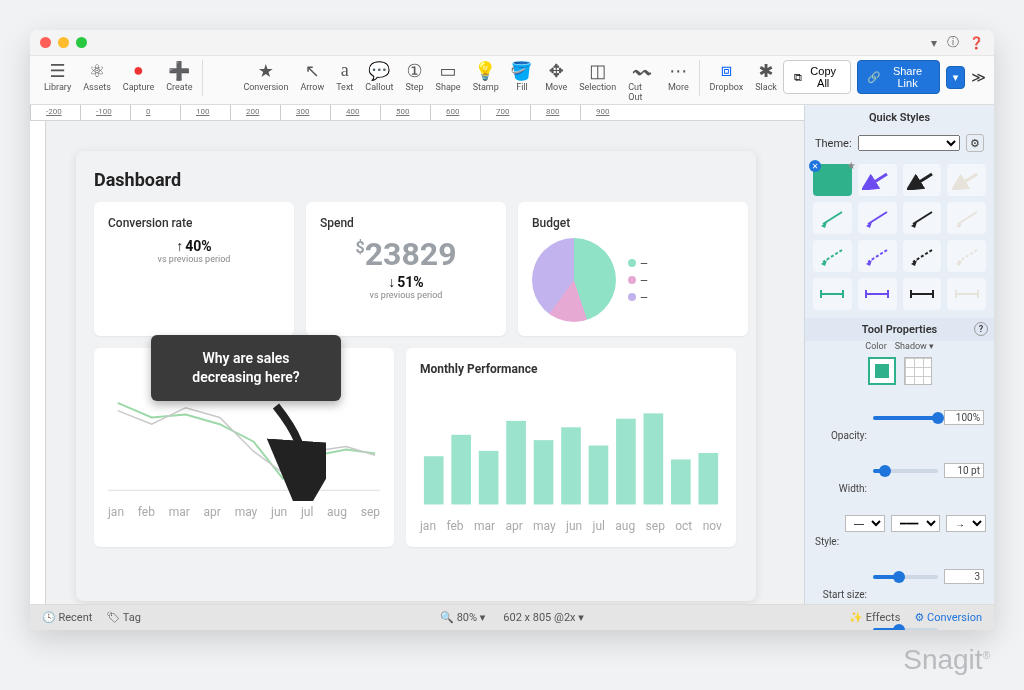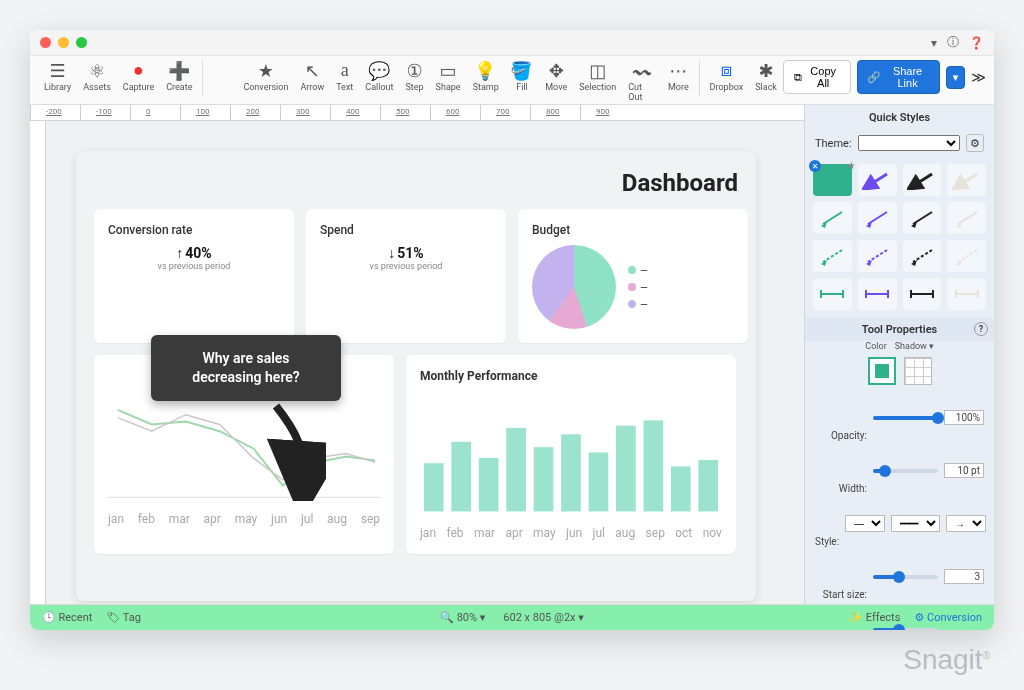--- a/index.html
+++ b/index.html
@@ -52,21 +52,21 @@
   .canvas-wrap { flex:1; display:flex; flex-direction:column; min-width:0; position:relative; background:#f4f6f7;}
   .ruler-h { height:16px; background:#fff; border-bottom:1px solid #d5d5d5; font-size:8px; color:#777; white-space:nowrap; overflow:hidden; position:relative;}
   .canvas-body { flex:1; display:flex; min-height:0;}
   .ruler-v { width:16px; background:#fff; border-right:1px solid #d5d5d5; font-size:8px; color:#777; writing-mode:vertical-rl; overflow:hidden;}
   .canvas { flex:1; background:#f0f1f3; position:relative; overflow:hidden;}
   .artboard {
     position:absolute; left:30px; top:30px; width:680px; height:450px;
     background:#f1f2f4; border-radius:8px; box-shadow:0 2px 10px rgba(0,0,0,.1);
     padding:18px;
   }
-  .dash-title { font-size:24px; font-weight:700; color:#222; margin-bottom:12px;text-align:right;}
+  .dash-title { font-size:18px; font-weight:700; color:#222; margin-bottom:12px;}
   .cards { display:grid; grid-template-columns: 200px 200px 230px; gap:12px;}
   .card { background:#fff; border-radius:6px; padding:14px; box-shadow:0 1px 2px rgba(0,0,0,.05);}
   .card h4 { font-size:12px; color:#333; font-weight:500; margin-bottom:8px;}
   .bignum { font-size:32px; font-weight:700; color:#9aa0a6; line-height:1;}
   .bignum .unit { font-size:16px; vertical-align:super;}
   .delta { font-size:14px; font-weight:700; color:#111; margin-top:4px; display:flex; align-items:center; justify-content:center; gap:2px;}
   .subtext { font-size:9px; color:#888;}
   .center { text-align:center;}
   .pie {
     width:84px;height:84px;border-radius:50%;
@@ -106,21 +106,21 @@
   .slider .thumb{position:absolute;top:-4px;width:12px;height:12px;background:#1f75dc;border-radius:50%;transform:translateX(-50%);}
   .valbox{ width:40px; border:1px solid #bbb; background:#fff; font-size:10px; padding:1px 3px; text-align:right;}
   .style-sel{border:1px solid #bbb;background:#fff;font-size:10px;padding:1px 4px;}
   .color-shadow{display:flex;gap:8px;justify-content:center;padding:6px 0;}
   .swatch-lg{width:28px;height:28px;border:2px solid #2fb28b;background:#fff;display:flex;align-items:center;justify-content:center;}
   .swatch-lg .inner{width:14px;height:14px;background:#2fb28b;}
   .shadow-grid{width:28px;height:28px;border:1px solid #bbb;background:
     linear-gradient(#ccc 1px,transparent 1px) 0 0/9px 9px,
     linear-gradient(90deg,#ccc 1px,transparent 1px) 0 0/9px 9px,#fff;}
   .cs-labels{display:flex;gap:8px;justify-content:center;font-size:9px;color:#555;}
-  .statusbar { height:26px; border-top:1px solid #dcdcdc; background:#86efac; display:flex; align-items:center; padding:0 12px; font-size:11px; color:#555; gap:14px;}
+  .statusbar { height:26px; border-top:1px solid #dcdcdc; background:#e5e5e5; display:flex; align-items:center; padding:0 12px; font-size:11px; color:#555; gap:14px;}
   .statusbar .center-info{position:absolute;left:50%;transform:translateX(-50%);display:flex;gap:18px;justify-content:center;}
   .statusbar .right{margin-left:auto;display:flex;gap:14px;align-items:center;}
   .blue-text{color:#1f75dc;}
   .brand { position:absolute; right:34px; bottom:14px; font-size:28px; color:#b8bbbf; font-weight:400; font-family: "Segoe UI", sans-serif;}
   .brand sup{font-size:10px;}
   .tick{display:inline-block;width:50px;border-left:1px solid #ccc;height:16px;position:relative;font-size:8px;}
   .tick span{position:absolute;top:2px;left:15px;text-decoration:underline;}
 </style>
 </head>
 <body>
@@ -233,20 +233,21 @@
           <div class="artboard">
             <div class="dash-title">Dashboard</div>
             <div class="cards">
               <div class="card center">
                 <h4 style="text-align:left">Conversion rate</h4>
                 <div class="delta">↑<span>40%</span></div>
                 <div class="subtext">vs previous period</div>
               </div>
               <div class="card center">
                 <h4 style="text-align:left">Spend</h4>
+                <div class="bignum"><span class="unit">$</span><span>23829</span></div>
                 <div class="delta">↓<span>51%</span></div>
                 <div class="subtext">vs previous period</div>
               </div>
               <div class="card">
                 <h4>Budget</h4>
                 <div style="display:flex;align-items:center;">
                   <div class="pie"></div>
                   <div class="legend">
                     <div><span class="swatch" style="background:#8fe2c5"></span>—</div>
                     <div><span class="swatch" style="background:#e6a9d4"></span>—</div>

